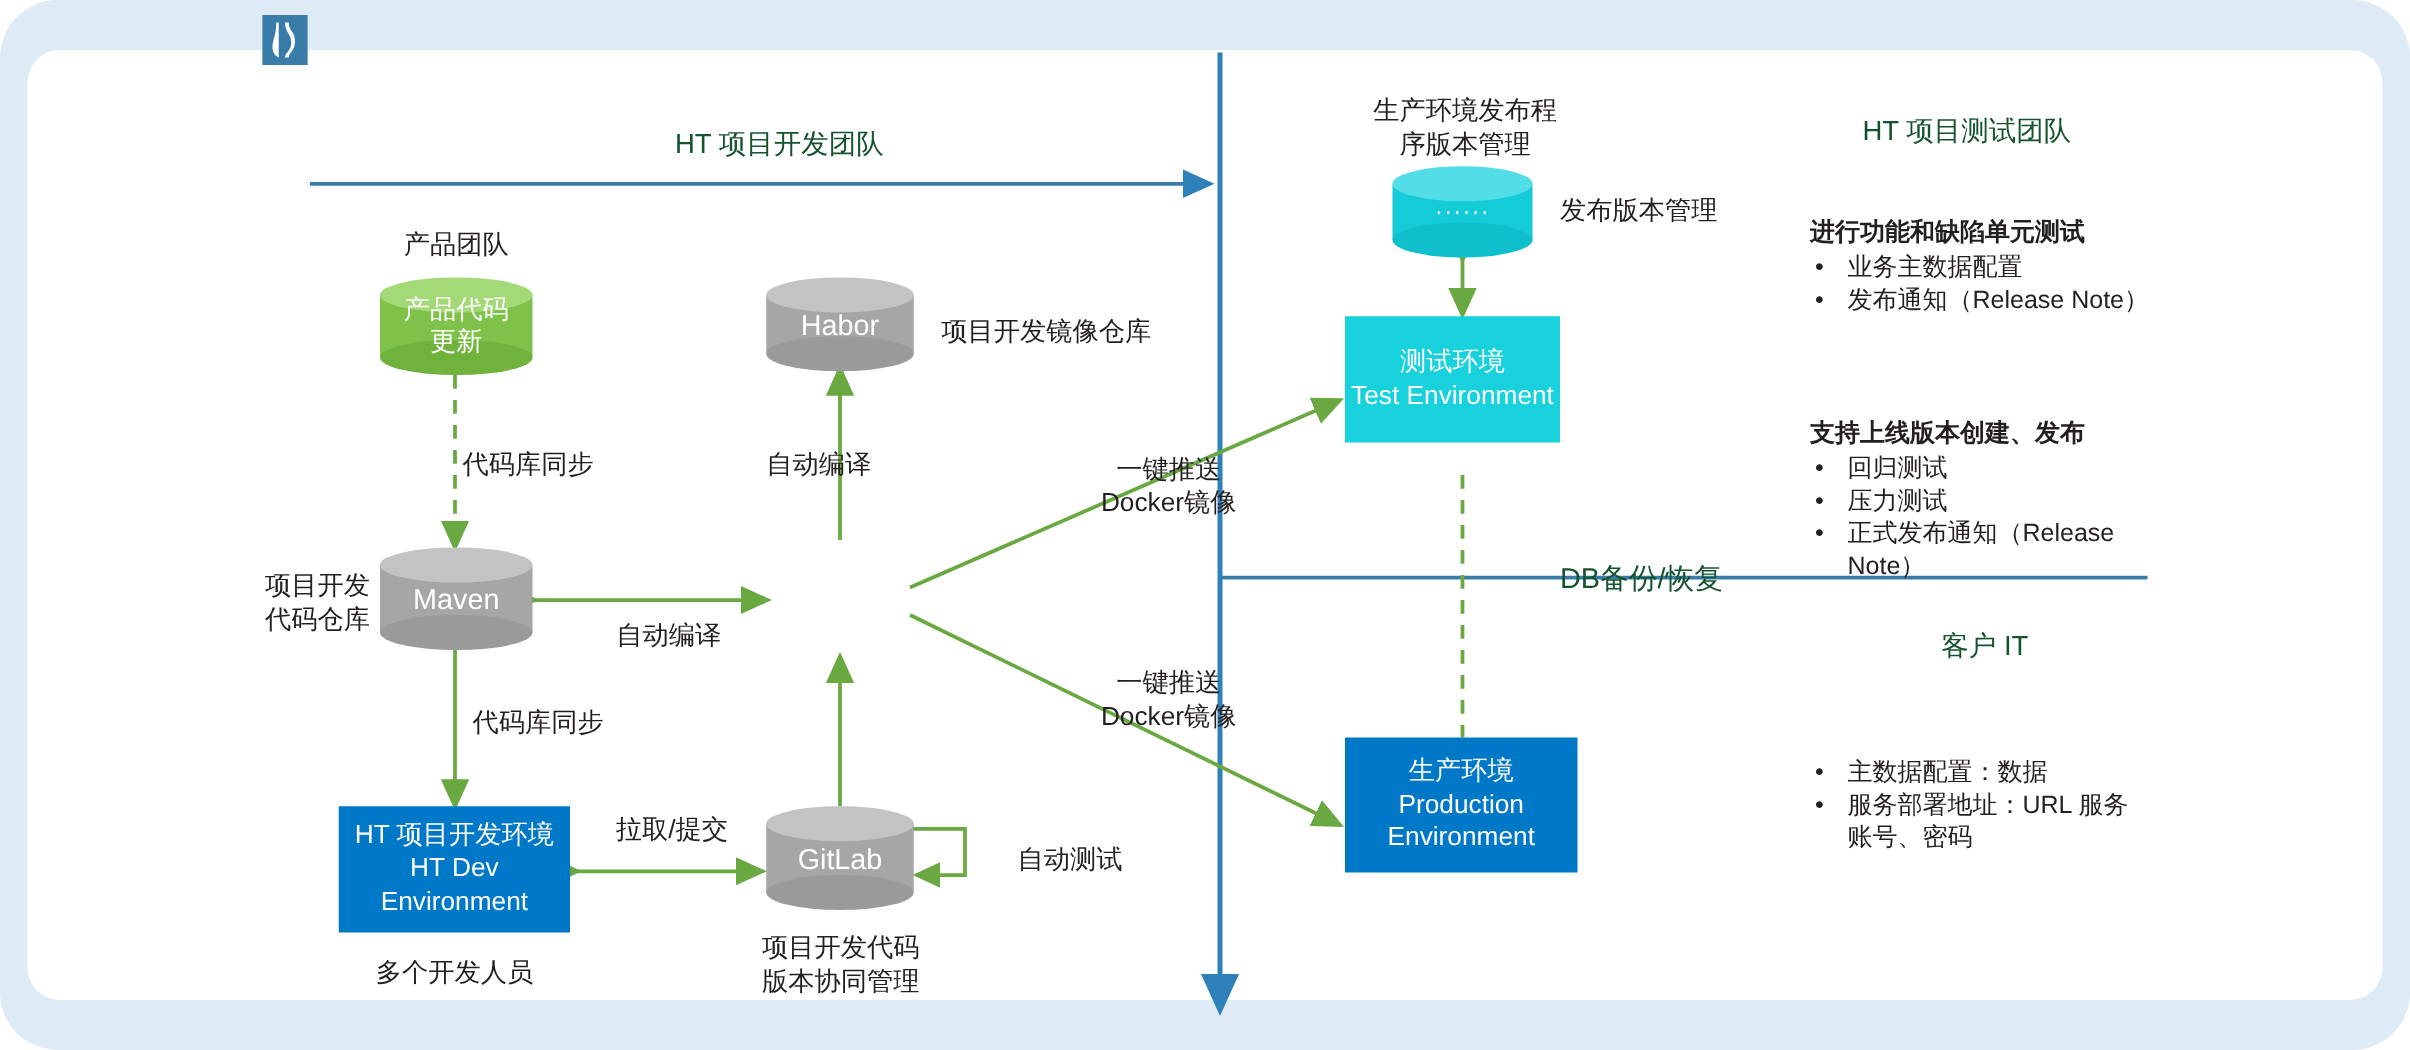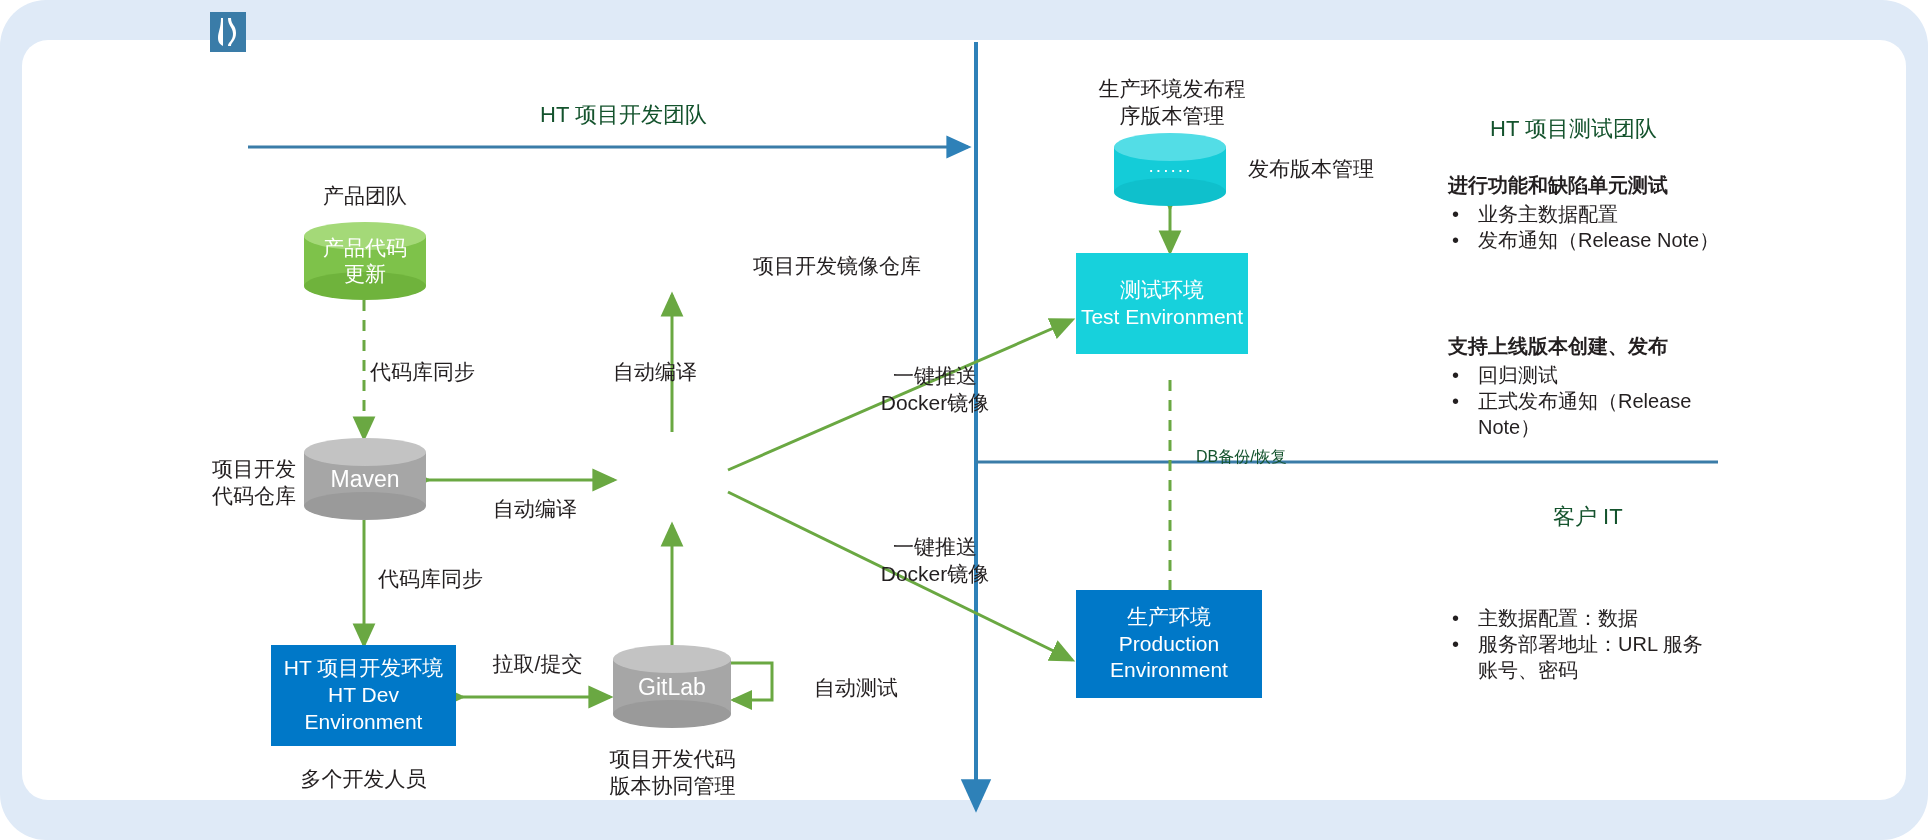--- a/index.html
+++ b/index.html
@@ -189,25 +189,25 @@
 
     <line x1="728" y1="492" x2="1072" y2="660" stroke="#6aa842" stroke-width="3" marker-end="url(#agr)"></line>
 
     <line x1="1170" y1="208" x2="1170" y2="252" stroke="#6aa842" stroke-width="3" marker-start="url(#agr)" marker-end="url(#agr)"></line>
 
     <line x1="1170" y1="380" x2="1170" y2="590" stroke="#6aa842" stroke-width="3" stroke-dasharray="11 9"></line>
   </svg>
 
   <div class="abs sec-title" style="left:540px; top:100px;">HT 项目开发团队</div>
 
-  <div class="abs sec-title" style="left:1490px; top:90px;margin-top:24px;">HT 项目测试团队</div>
+  <div class="abs sec-title" style="left:1490px; top:90px;">HT 项目测试团队</div>
 
   <div class="abs sec-title" style="left:1553px; top:502px;">客户 IT</div>
 
-  <div class="abs sec-title" style="left:1196px; top:447px; font-size:16px;">DB备份/恢复</div>
+  <div class="abs sec-title" style="left:1248px; top:447px; font-size:23px;">DB备份/恢复</div>
 
   <div class="abs lbl" style="left:295px; top:182px; width:140px;">产品团队</div>
 
   <div class="cyl green" style="left:304px; top:222px; width:122px; height:78px;">
     <div class="body"></div>
     <div class="top"></div>
     <div class="bot"></div>
     <div class="cyl-text" style="font-size:21px;">产品代码
 更新</div>
   </div>
@@ -229,20 +229,26 @@
   <div class="abs lbl" style="left:378px; top:565px; width:170px; text-align:left;">代码库同步</div>
 
   <div class="box blue" style="left:271px; top:645px; width:185px; height:101px;">
     <span>HT 项目开发环境
 HT Dev
 Environment</span>
   </div>
 
   <div class="abs lbl" style="left:271px; top:765px; width:185px;">多个开发人员</div>
 
+  <div class="cyl grey" style="left:613px; top:222px; width:118px; height:75px;">
+    <div class="body"></div>
+    <div class="top"></div>
+    <div class="bot"></div>
+    <div class="cyl-text">Habor</div>
+  </div>
 
   <div class="abs lbl" style="left:753px; top:252px; width:230px; text-align:left;">项目开发镜像仓库</div>
 
   <div class="abs lbl" style="left:595px; top:358px; width:120px;">自动编译</div>
 
 
   <div class="abs lbl" style="left:835px; top:362px; width:200px;">一键推送
 Docker镜像</div>
 
   <div class="abs lbl" style="left:835px; top:533px; width:200px;">一键推送
@@ -290,20 +296,21 @@
     <ul>
       <li>业务主数据配置</li>
       <li>发布通知（Release Note）</li>
     </ul>
   </div>
 
   <div class="panel" style="left:1448px; top:333px;">
     <div class="ptitle">支持上线版本创建、发布</div>
     <ul>
       <li>回归测试</li>
+      <li>压力测试</li>
       <li style="white-space:pre-line;">正式发布通知（Release
 Note）</li>
     </ul>
   </div>
 
   <div class="panel" style="left:1448px; top:605px;">
     <ul>
       <li>主数据配置：数据</li>
       <li style="white-space:pre-line;">服务部署地址：URL 服务
 账号、密码</li>

